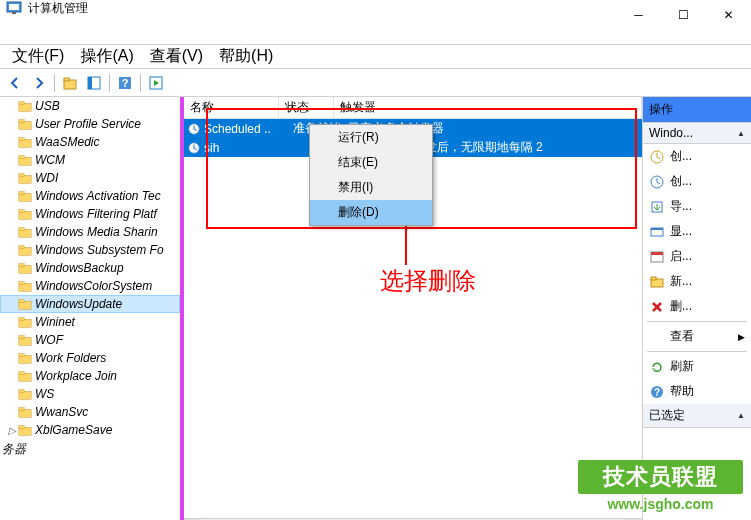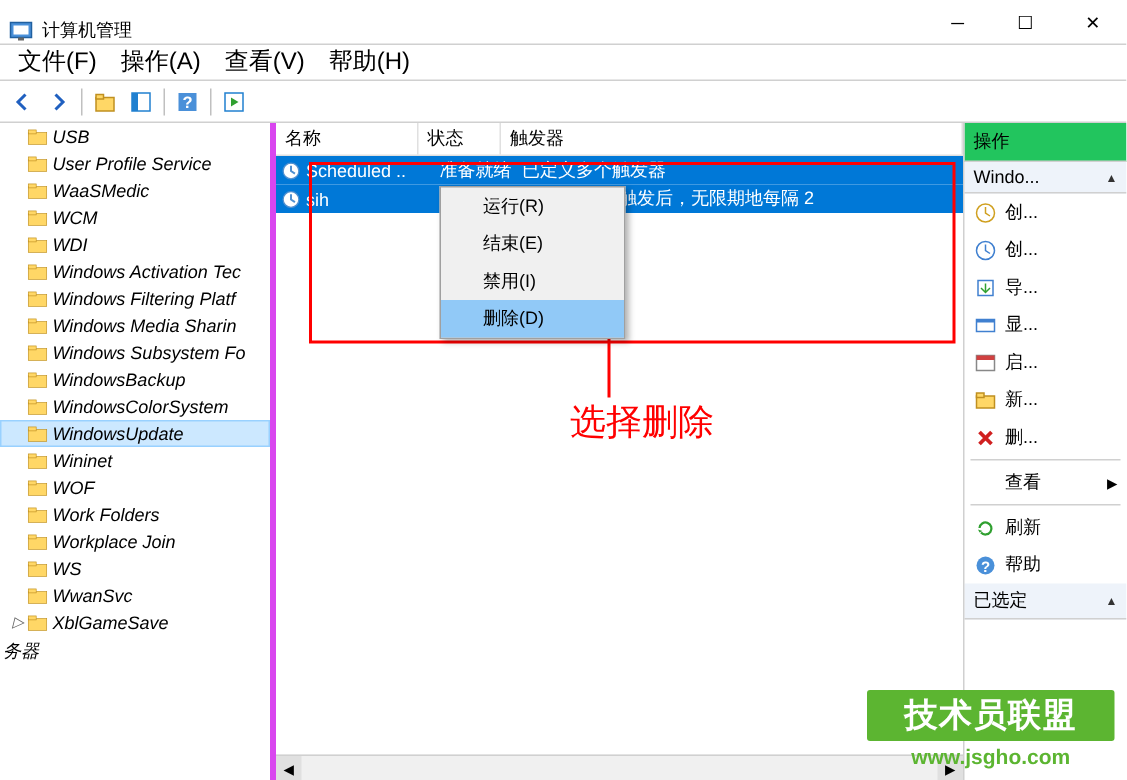--- a/index.html
+++ b/index.html
@@ -1,18 +1,18 @@
 <!DOCTYPE html>
 <html><head>
   <meta charset="utf-8">
   <style>
     * { box-sizing: border-box; margin: 0; padding: 0; font-family: "Microsoft YaHei", "Segoe UI", sans-serif; }
     body { background: #fff; width: 751px; height: 520px; overflow: hidden; position: relative; }
     
-    .titlebar { height: 30px; background: #fff; display: flex; align-items: flex-end; border-bottom: 1px solid #d0d0d0; }
+    .titlebar { height: 45px; background: #fff; display: flex; align-items: flex-start; border-bottom: 1px solid #d0d0d0; }
     .titlebar-icon { width: 16px; height: 16px; margin: 0 6px; }
     .titlebar-text { font-size: 12px; color: #000; flex: 1; }
     .titlebar-btns { display: flex; }
     .titlebar-btn { width: 45px; height: 29px; display: flex; align-items: center; justify-content: center; font-size: 12px; }
     
     .menubar { height: 24px; display: flex; align-items: center; padding: 0 4px; font-size: 16px; border-bottom: 1px solid #d0d0d0; }
     .menubar-item { padding: 2px 8px; cursor: default; }
     
     .toolbar { height: 28px; display: flex; align-items: center; padding: 0 4px; border-bottom: 1px solid #d0d0d0; gap: 2px; }
     .tool-btn { width: 22px; height: 22px; display: flex; align-items: center; justify-content: center; border: 1px solid transparent; }
@@ -39,32 +39,32 @@
     .task-list { position: relative; }
     .task-row { display: flex; height: 19px; align-items: center; font-size: 12px; color: #fff; background: #0078d7; }
     .task-row.row2 { background: #0078d7; }
     .task-icon { width: 14px; height: 14px; margin: 0 3px; flex-shrink: 0; }
     .task-name { width: 89px; overflow: hidden; white-space: nowrap; }
     .task-status { width: 55px; overflow: hidden; white-space: nowrap; }
     .task-trigger { flex: 1; overflow: hidden; white-space: nowrap; }
     
     .red-box { position: absolute; border: 2px solid #ff0000; left: 206px; top: 108px; width: 431px; height: 121px; pointer-events: none; z-index: 5; }
     
-    .context-menu { position: absolute; left: 293px; top: 124px; width: 124px; background: #f0f0f0; border: 1px solid #a0a0a0; box-shadow: 2px 2px 4px rgba(0,0,0,0.3); font-size: 12px; z-index: 10; }
+    .context-menu { position: absolute; left: 309px; top: 124px; width: 124px; background: #f0f0f0; border: 1px solid #a0a0a0; box-shadow: 2px 2px 4px rgba(0,0,0,0.3); font-size: 12px; z-index: 10; }
     .context-item { padding: 4px 8px 4px 28px; cursor: default; }
     .context-item.highlighted { background: #91c9f7; }
     
     .red-annotation { position: absolute; left: 380px; top: 265px; color: #ff0000; font-size: 24px; z-index: 6; pointer-events: none; }
     .red-arrow { position: absolute; left: 396px; top: 215px; z-index: 6; pointer-events: none; }
     
     .bottom-scroll { height: 17px; background: #f0f0f0; border-top: 1px solid #d0d0d0; position: relative; }
     .scroll-arrow { width: 17px; height: 17px; position: absolute; background: #e0e0e0; display: flex; align-items: center; justify-content: center; font-size: 9px; }
     
     .actions-panel { width: 108px; font-size: 12px; display: flex; flex-direction: column; }
-    .actions-header { background: #22c55e; padding: 4px 6px; font-size: 12px; border-bottom: 1px solid #d0d0d0; }
+    .actions-header { background: #3b82f6; padding: 4px 6px; font-size: 12px; border-bottom: 1px solid #d0d0d0; }
     .actions-subheader { background: #eef3fa; padding: 3px 6px; font-size: 12px; display: flex; align-items: center; justify-content: space-between; border-bottom: 1px solid #d0d0d0; }
     .action-item { display: flex; align-items: center; padding: 4px 6px; gap: 5px; cursor: default; }
     .action-icon { width: 16px; height: 16px; flex-shrink: 0; }
     .action-sep { height: 1px; background: #d0d0d0; margin: 2px 4px; }
     .action-expand-icon { font-size: 8px; color: #333; }
     
     .watermark { position: absolute; right: 8px; bottom: 8px; z-index: 20; pointer-events: none; }
     .watermark-main { background: #5cb531; color: #fff; font-size: 22px; font-weight: bold; padding: 2px 25px; border-radius: 2px; letter-spacing: 1px; }
     .watermark-url { color: #5cb531; font-size: 14px; font-weight: bold; text-align: center; margin-top: 2px; }
     

